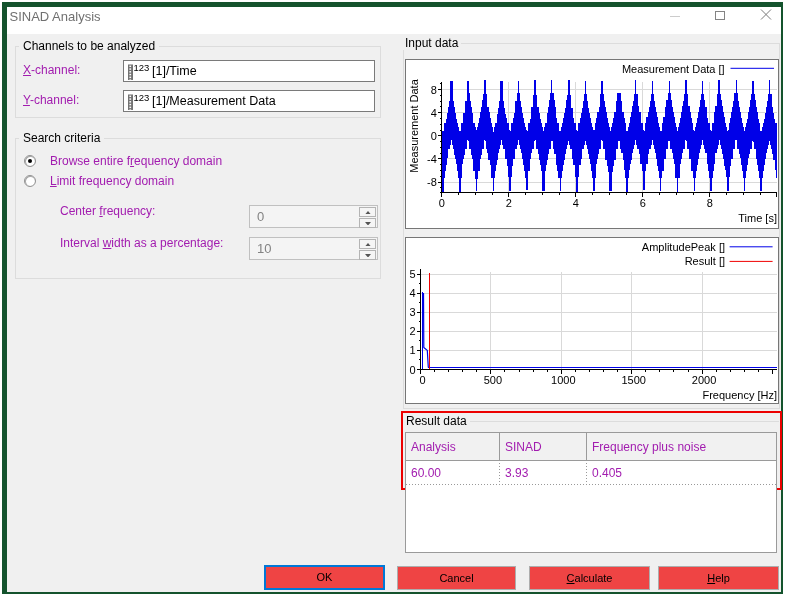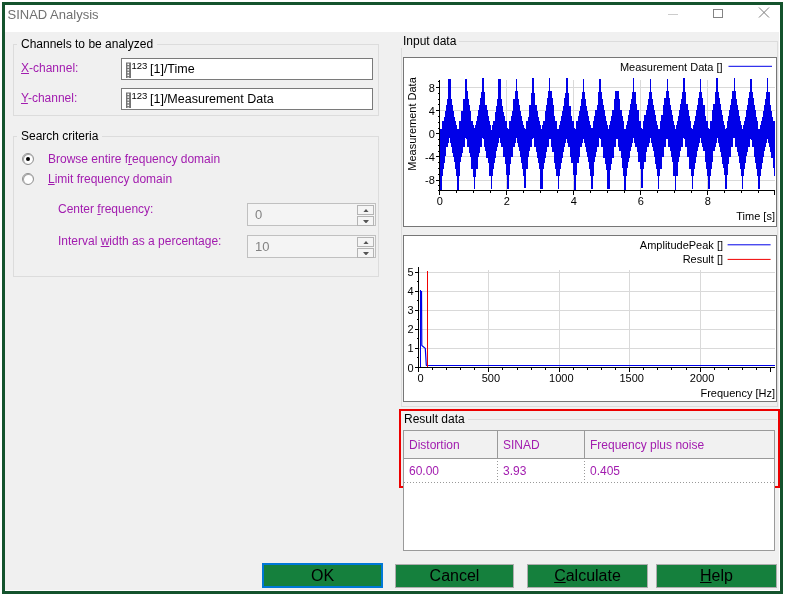--- a/index.html
+++ b/index.html
@@ -1,27 +1,27 @@
 <!DOCTYPE html>
 <html><head><meta charset="utf-8"><style>
 * { margin:0; padding:0; box-sizing:border-box; }
 html,body { width:785px; height:598px; background:#fff; font-family:"Liberation Sans", sans-serif; }
 svg text { font-family:"Liberation Sans", sans-serif; fill:#000; }
 svg line { stroke-width:1; }
-#dlg { position:absolute; left:2px; top:2px; width:781px; height:592px; border:3px solid #14532d; background:#fff; }
+#dlg { position:absolute; left:2px; top:2px; width:781px; height:592px; border:5px solid #14532d; background:#fff; }
 #content { position:absolute; left:0; top:0; width:774px; height:585px; }
 .lbl { position:absolute; font-size:12px; color:#a21caf; white-space:nowrap; }
 .grp { position:absolute; border:1px solid #dcdcdc; }
 .grplbl { position:absolute; font-size:12px; color:#000; background:#f0f0f0; padding:0 4px; white-space:nowrap; }
 .inp { position:absolute; background:#fff; border:1px solid #7a7a7a; font-size:12.5px; color:#000; }
 .dinp { position:absolute; background:#f4f4f4; border:1px solid #c0c0c0; font-size:13px; color:#838383; }
 .spin { position:absolute; right:1px; top:1px; width:17px; height:19px; }
 .spinbtn { width:17px; height:10px; background:#f5f5f5; border:1px solid #b4b4b4; text-align:center; }
 .spinbtn svg { vertical-align:top; margin-top:2.5px; }
-.btn { position:absolute; top:559px; height:24px; background:#15803d; border:1px solid #adadad; font-size:16px; color:#000; text-align:center; line-height:22px; }
+.btn { position:absolute; top:559px; height:24px; background:#ef4444; border:1px solid #adadad; font-size:11px; color:#000; text-align:center; line-height:22px; }
 .radio { position:absolute; width:12px; height:12px; border-radius:50%; background:#fff; border:1px solid #919191;
   box-shadow: inset 0.5px 0.5px 0.5px 0.5px #a6a6a6; }
 u { text-decoration:underline; }
 </style></head>
 <body>
 <div id="dlg">
     <div id="content">
 
   <div style="position:absolute;left:0;top:0;width:774px;height:27px;background:#fff"></div>
   <div style="position:absolute;left:2.5px;top:2px;font-size:13px;color:#707070">SINAD Analysis</div>
@@ -240,21 +240,21 @@
   </svg>
 
   <div style="position:absolute;left:394px;top:404px;width:381px;height:79px;border:2px solid #ec0000"></div>
   <div style="position:absolute;left:397px;top:413.5px;width:375px;height:1px;background:#dcdcdc"></div>
   <div class="grplbl" style="left:396px;top:407px;padding:0 3px">Result data</div>
 
   <div style="position:absolute;left:398px;top:425px;width:372px;height:121px;background:#fff;border:1px solid #9a9a9a"></div>
   <div style="position:absolute;left:398px;top:425px;width:372px;height:29px;background:#f1f1f1;border:1px solid #9a9a9a"></div>
   <div style="position:absolute;left:492px;top:426px;width:1px;height:27px;background:#9a9a9a"></div>
   <div style="position:absolute;left:579px;top:426px;width:1px;height:27px;background:#9a9a9a"></div>
-  <div class="lbl" style="left:404px;top:433px">Distortion</div>
+  <div class="lbl" style="left:404px;top:433px">Analysis</div>
   <div class="lbl" style="left:498px;top:433px">SINAD</div>
   <div class="lbl" style="left:585px;top:433px">Frequency plus noise</div>
   <div class="lbl" style="left:404px;top:459px">60.00</div>
   <div class="lbl" style="left:498px;top:459px">3.93</div>
   <div class="lbl" style="left:585px;top:459px">0.405</div>
   <div style="position:absolute;left:492px;top:453px;width:1px;height:24px;background:repeating-linear-gradient(to bottom,#999 0 1px,transparent 1px 3px)"></div>
   <div style="position:absolute;left:579px;top:453px;width:1px;height:24px;background:repeating-linear-gradient(to bottom,#999 0 1px,transparent 1px 3px)"></div>
   <div style="position:absolute;left:399px;top:477px;width:370px;height:1px;background:repeating-linear-gradient(to right,#999 0 1px,transparent 1px 3px)"></div>
 
   <div class="btn" style="left:257px;width:121px;height:25px;top:558px;border:2px solid #0078d7;line-height:21px">OK</div>

